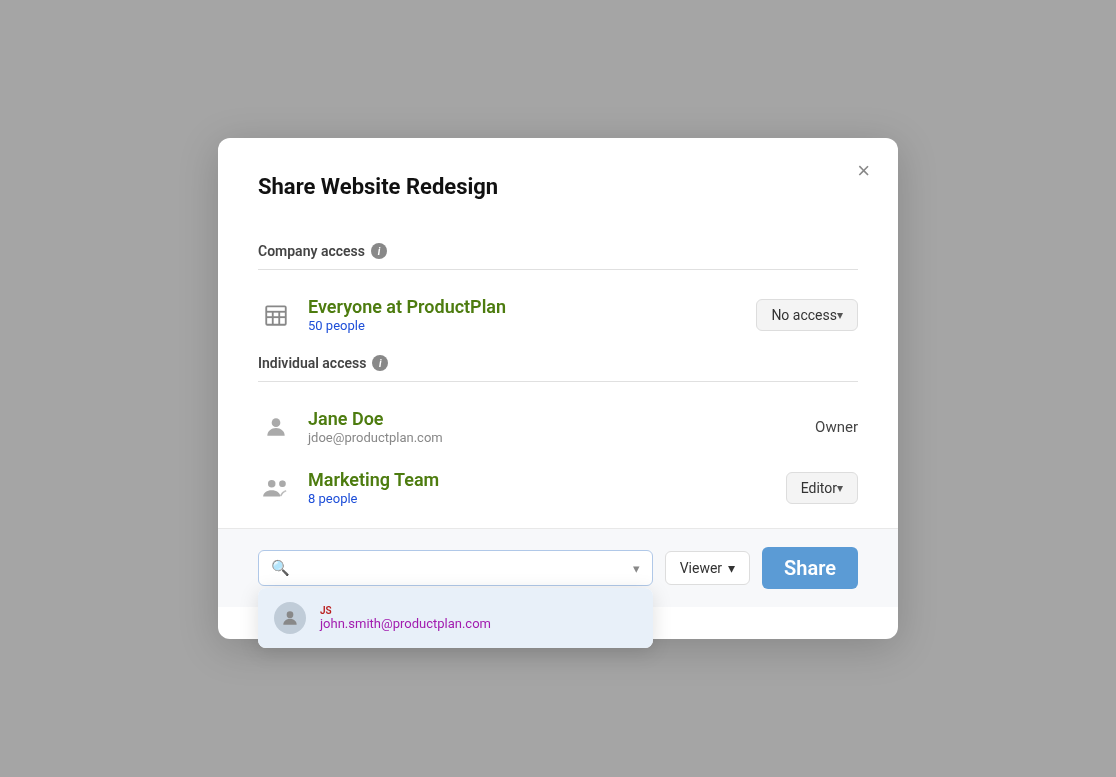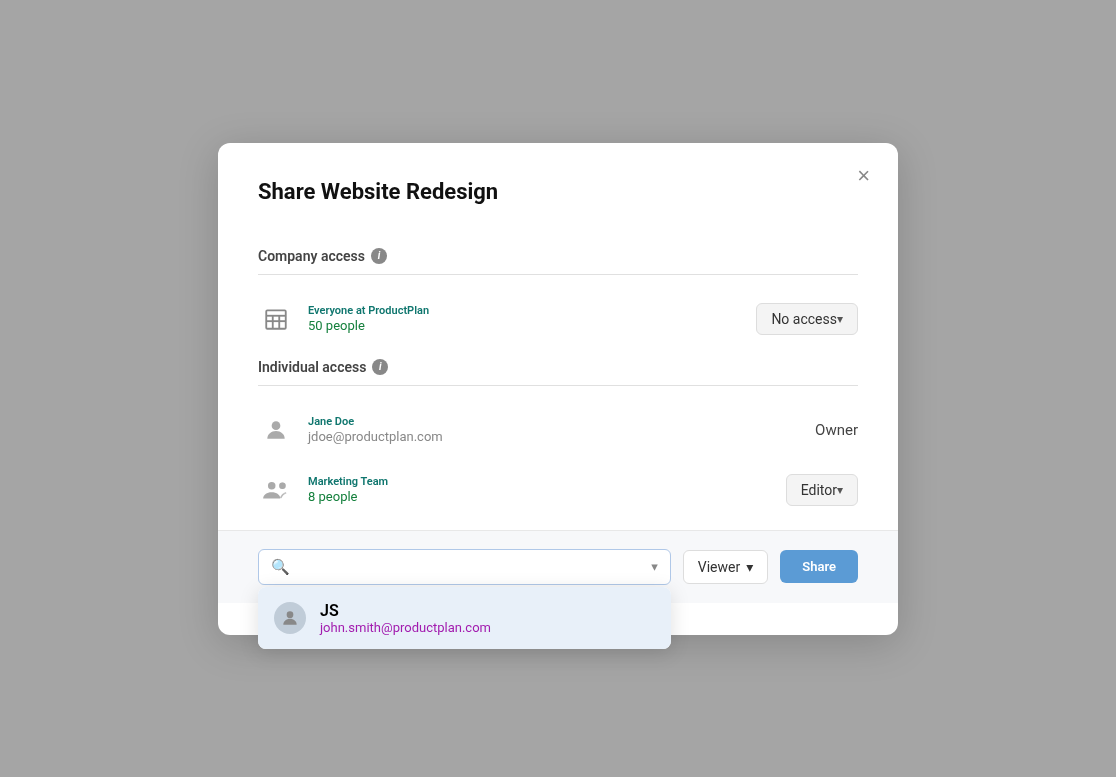--- a/index.html
+++ b/index.html
@@ -84,27 +84,27 @@
       align-items: center;
       justify-content: center;
       margin-right: 14px;
       flex-shrink: 0;
       color: #888;
     }
     .access-row-info {
       flex: 1;
     }
     .access-row-name {
-      font-size: 11px;
+      font-size: 18px;
       font-weight: 600;
-      color: #0f766e;
+      color: #4d7c0f;
     }
     .access-row-sub {
       font-size: 13px;
-      color: #15803d;
+      color: #1d4ed8;
       margin-top: 1px;
     }
     .access-row-sub.gray {
       color: #888;
     }
     .access-control {
       display: flex;
       align-items: center;
       gap: 4px;
     }
@@ -184,21 +184,21 @@
       color: #333;
       cursor: pointer;
       font-family: inherit;
     }
     .share-btn {
       background: #5b9bd5;
       color: #fff;
       border: none;
       border-radius: 6px;
       padding: 9px 22px;
-      font-size: 13px;
+      font-size: 20px;
       font-weight: 600;
       cursor: pointer;
       font-family: inherit;
     }
     .dropdown-list {
       position: absolute;
       top: calc(100% + 2px);
       left: 0;
       right: 0;
       background: #fff;
@@ -223,23 +223,23 @@
       border-radius: 50%;
       background: #c0ccd8;
       display: flex;
       align-items: center;
       justify-content: center;
       color: #888;
       font-size: 18px;
       flex-shrink: 0;
     }
     .dropdown-item-info .name {
-      font-size: 16px;
+      font-size: 10px;
       font-weight: 600;
-      color: #000000;
+      color: #b91c1c;
     }
     .dropdown-item-info .email {
       font-size: 13px;
       color: #a21caf;
     }
     .dropdown-item-group-icon {
       width: 32px;
       height: 32px;
       display: flex;
       align-items: center;

